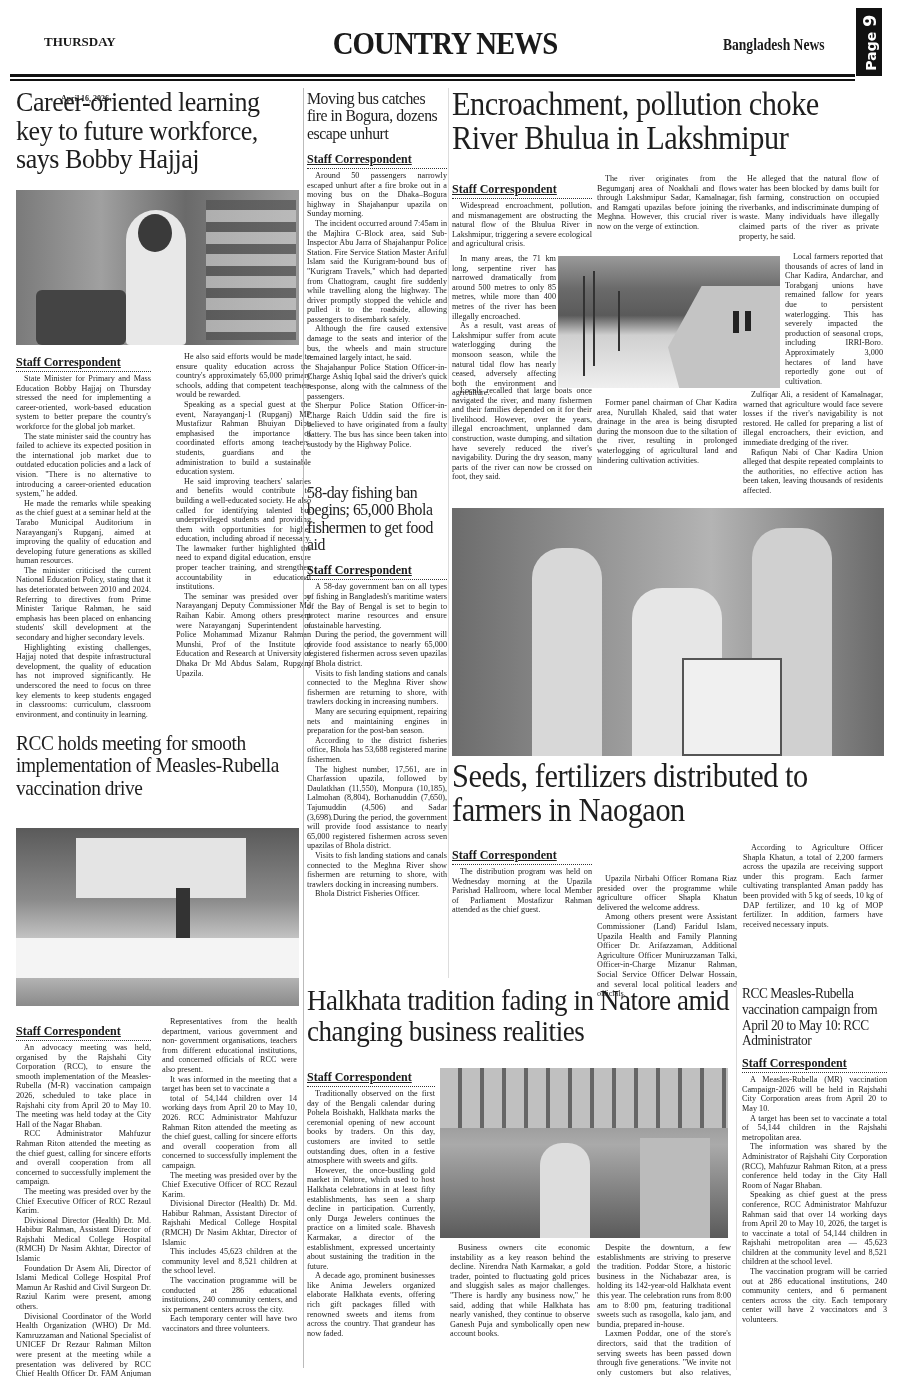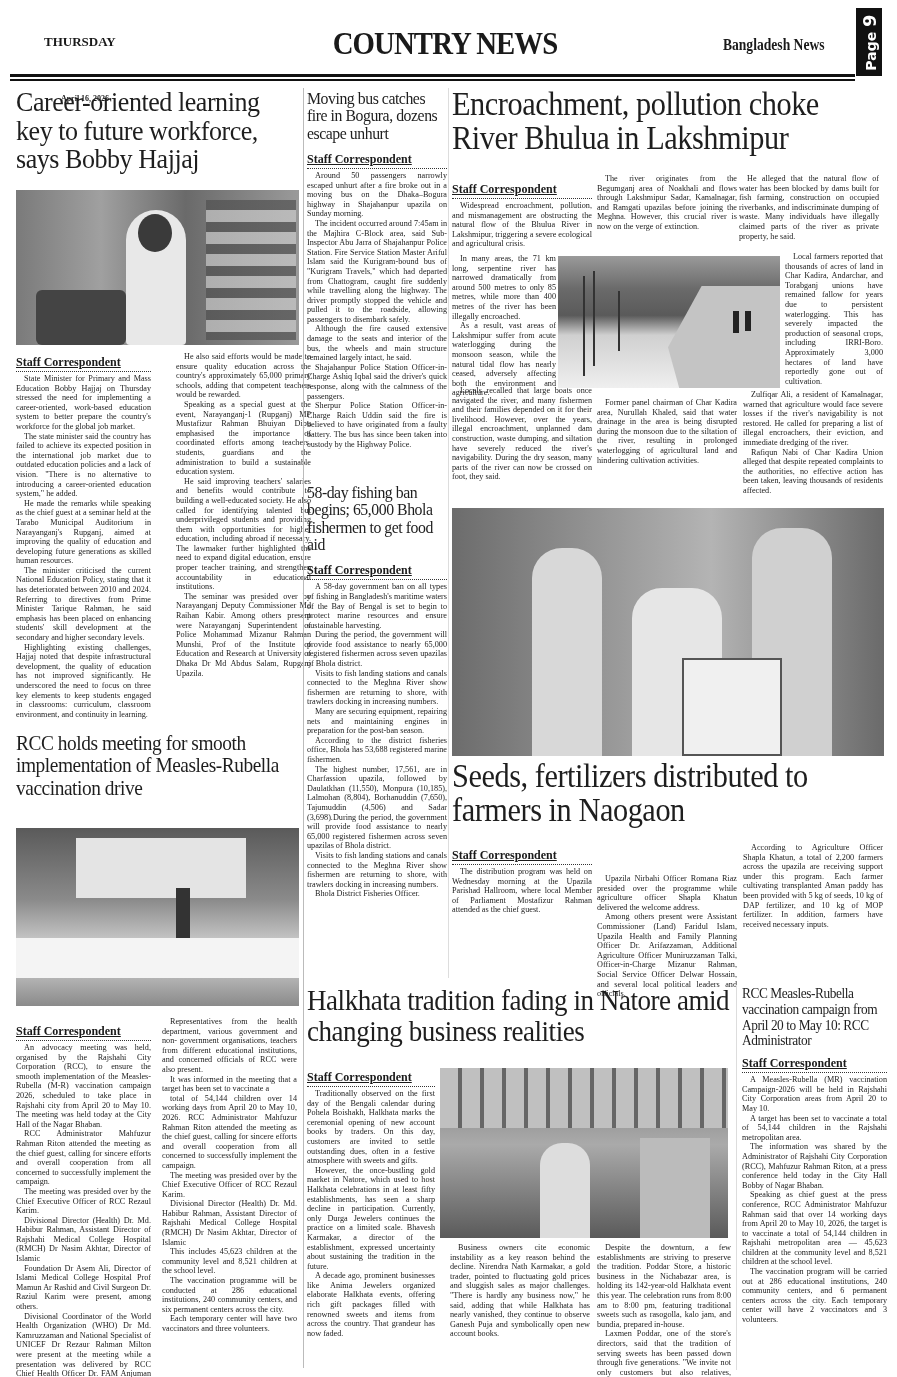--- a/index.html
+++ b/index.html
@@ -207,21 +207,21 @@
   <p>Laxmen Poddar, one of the store's directors, said that the tradition of serving sweets has been passed down through five generations. "We invite not only customers but also relatives, friends, and well-wishers. We expect around 700 guests this year," he said.</p>
 </div>
 
 <div class="abs" style="left:742px;top:985px;width:145px;">
   <h2 class="hl" style="font-size:15.5px;width:165px;transform:scaleX(0.86);">RCC Measles-Rubella vaccination campaign from April 20 to May 10: RCC Administrator</h2>
   <div style="height:8px;"></div>
   <div class="byline">Staff Correspondent</div>
   <div class="body">
     <p>A Measles-Rubella (MR) vaccination Campaign-2026 will be held in Rajshahi City Corporation areas from April 20 to May 10.</p>
     <p>A target has been set to vaccinate a total of 54,144 children in the Rajshahi metropolitan area.</p>
-    <p>The information was shared by the Administrator of Rajshahi City Corporation (RCC), Mahfuzur Rahman Riton, at a press conference held today in the City Hall Bobby of Nagar Bhaban.</p>
+    <p>The information was shared by the Administrator of Rajshahi City Corporation (RCC), Mahfuzur Rahman Riton, at a press conference held today in the City Hall Room of Nagar Bhaban.</p>
     <p>Speaking as chief guest at the press conference, RCC Administrator Mahfuzur Rahman said that over 14 working days from April 20 to May 10, 2026, the target is to vaccinate a total of 54,144 children in Rajshahi metropolitan area — 45,623 children at the community level and 8,521 children at the school level.</p>
     <p>The vaccination program will be carried out at 286 educational institutions, 240 community centers, and 6 permanent centers across the city. Each temporary center will have 2 vaccinators and 3 volunteers.</p>
   </div>
 </div>
 
 <div class="abs" style="left:303px;top:88px;width:1px;height:1280px;background:#bbb;"></div>
 <div class="abs" style="left:448px;top:88px;width:1px;height:890px;background:#ddd;"></div>
 <div class="abs" style="left:736px;top:985px;width:1px;height:385px;background:#ddd;"></div>
 
 </body></html>

